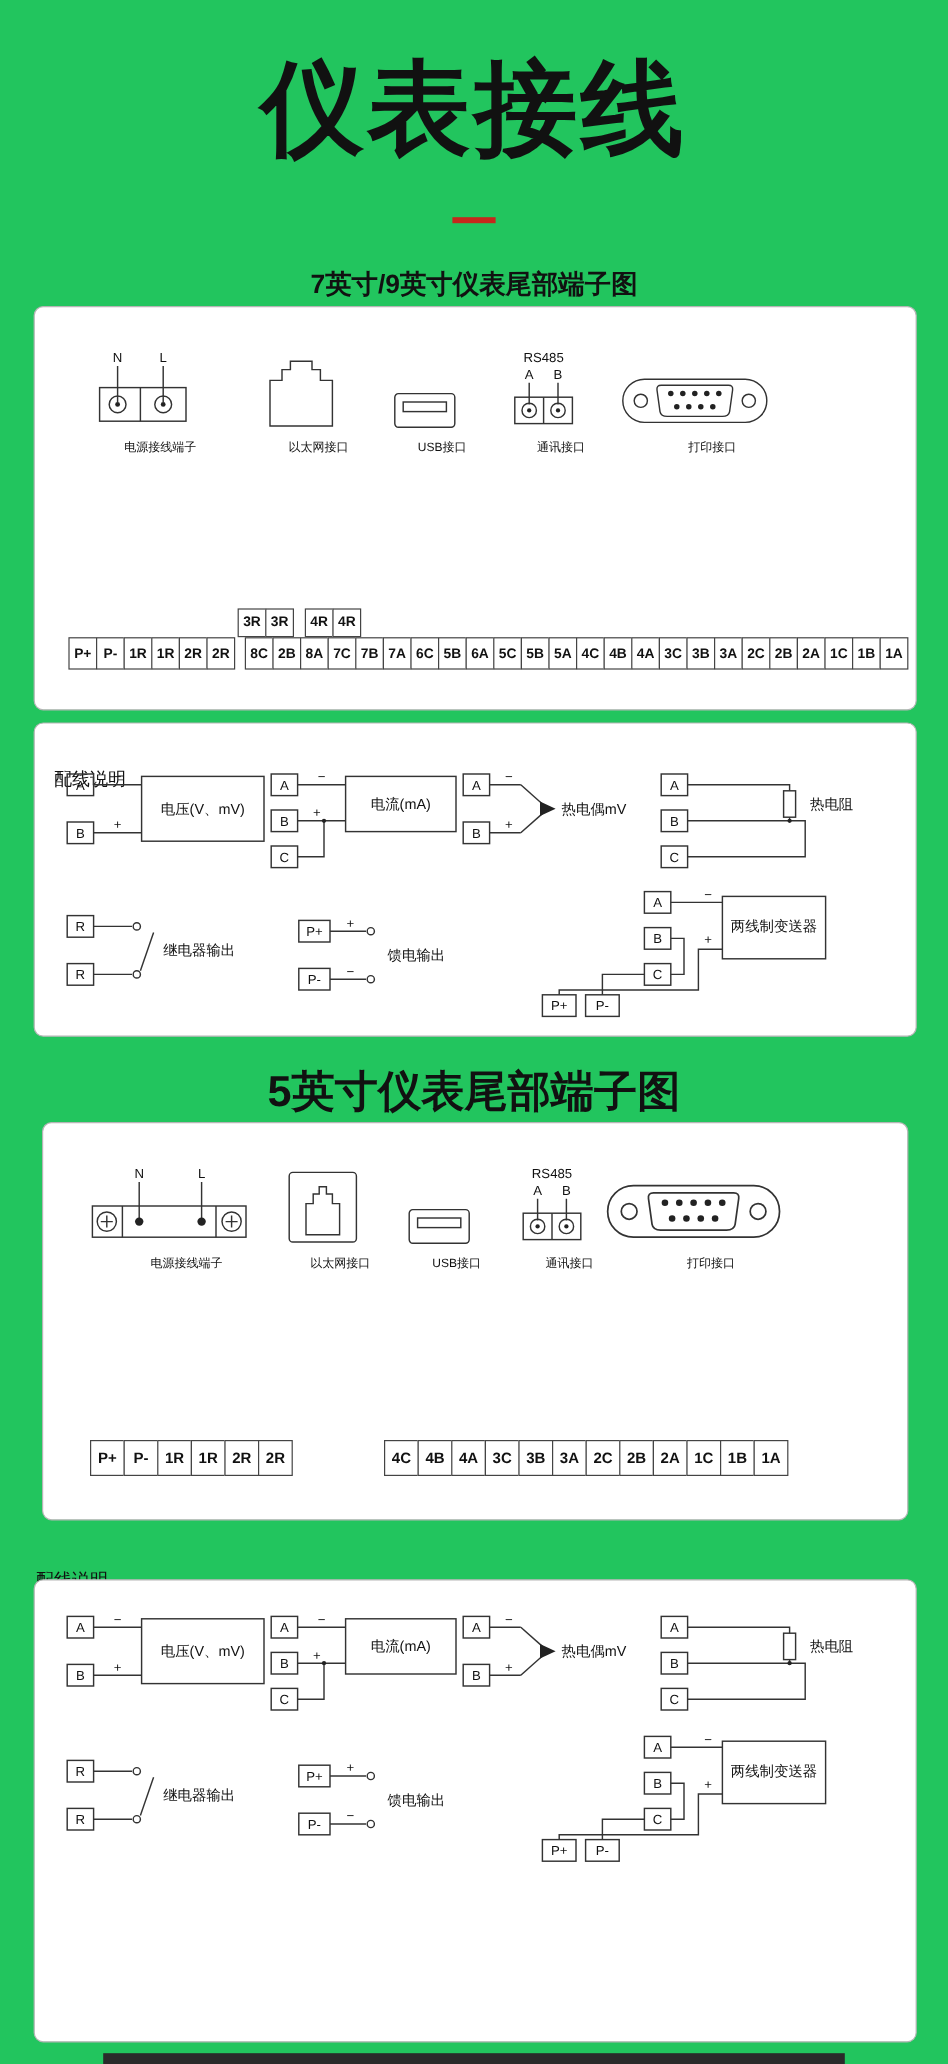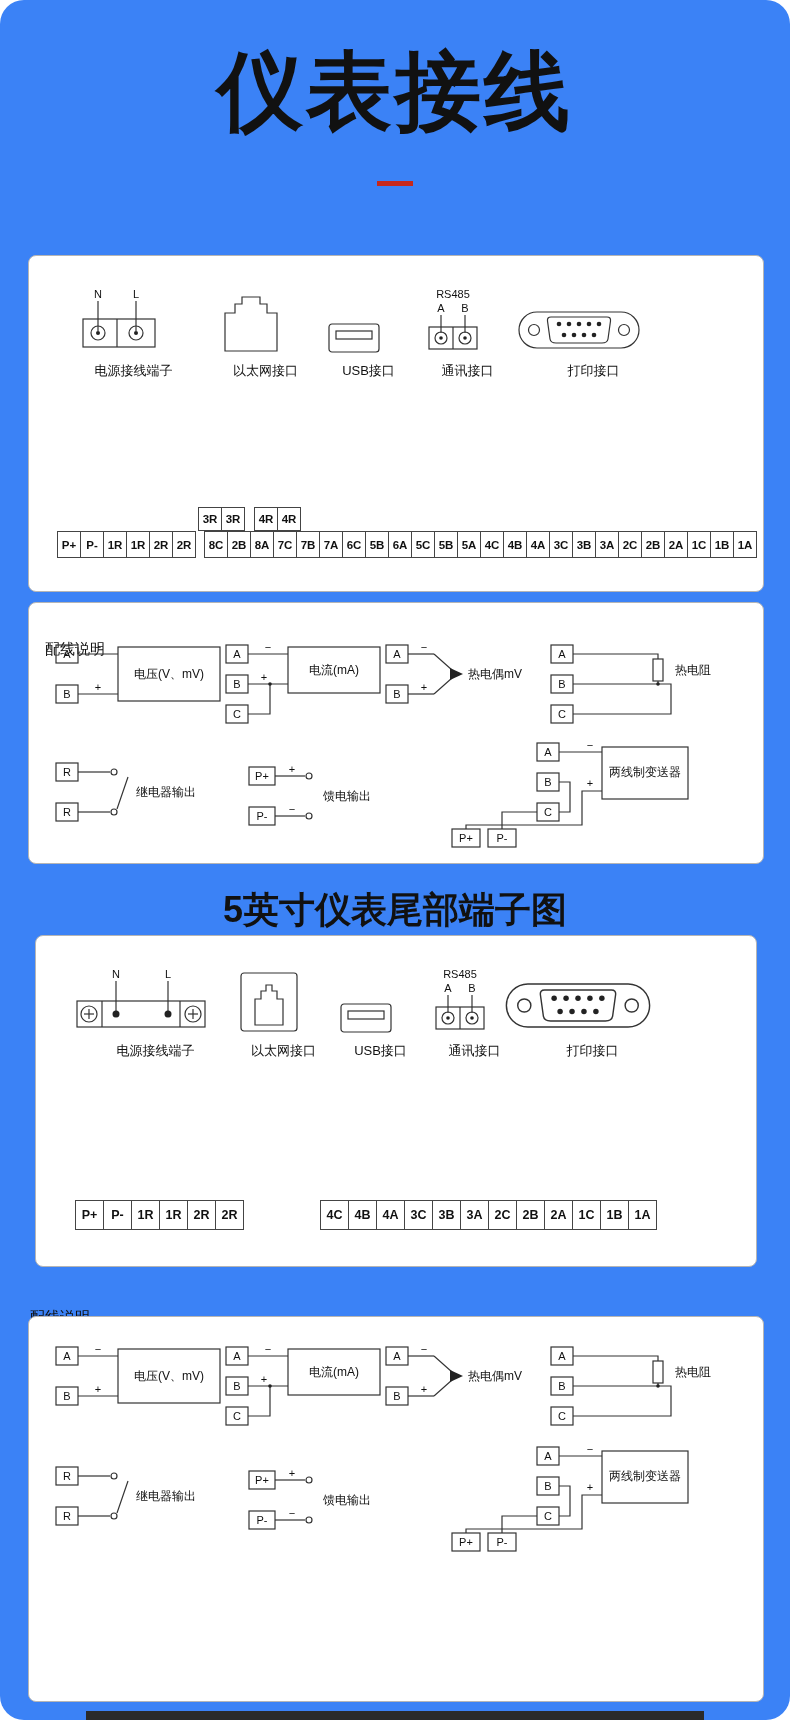--- a/index.html
+++ b/index.html
@@ -1,54 +1,55 @@
 <!DOCTYPE html>
 <html><head>
 <meta charset="utf-8">
 <style>
   html,body{margin:0;padding:0;background:#fff;}
-  .page{position:relative;width:790px;height:1720px;background:#3b82f6;overflow:hidden;
-        font-family:"Liberation Sans",sans-serif;color:#111;border-radius:24px;}
+  .page{position:relative;width:790px;height:1720px;background:#22c55e;overflow:hidden;
+        font-family:"Liberation Sans",sans-serif;color:#111;}
   .title{position:absolute;top:44px;left:0;width:100%;text-align:center;
          font-size:86px;font-weight:900;letter-spacing:3px;line-height:1.1;}
   .red-bar{position:absolute;top:181px;left:377px;width:36px;height:5px;background:#c5281c;}
   .sec-title{position:absolute;left:0;width:100%;text-align:center;font-weight:700;}
   .sec7{top:222px;font-size:22px;}
   .sec5{top:886px;font-size:36px;}
   .box{position:absolute;border:1px solid #b5b5b5;border-radius:8px;background:#fff;}
   #box1{left:28px;top:255px;width:734px;height:335px;}
   #box2{left:28px;top:602px;width:734px;height:260px;}
   #box3{left:35px;top:935px;width:720px;height:330px;}
   #box4{left:28px;top:1316px;width:734px;height:384px;}
   .note{position:absolute;font-size:15px;color:#111;margin-top:25px;}
   .note-in{left:16px;top:12px;}
   .note-out{left:30px;top:1283px;}
   .conn{position:absolute;top:22px;height:102px;display:flex;flex-direction:column;
         justify-content:flex-end;align-items:center;gap:9px;}
-  .conn-label{font-size:13px;white-space:nowrap;margin-left:29px;}
+  .conn-label{font-size:10px;white-space:nowrap;margin-left:29px;}
   .strip{position:absolute;display:flex;}
   .cell{box-sizing:border-box;width:24px;height:27px;border:1px solid #444;margin-left:-1px;
         display:flex;align-items:center;justify-content:center;font-size:11.5px;font-weight:600;background:#fff;}
   .strip-sm .cell{height:24px;}
   .strip-lg .cell{width:29px;height:30px;font-size:12.5px;}
   .wd{position:absolute;}
   svg rect,svg line,svg path,svg polygon,svg circle{stroke:#333;fill:none;stroke-width:1.2;}
   svg .fill{fill:#222;stroke:none;}
   svg text{fill:#111;stroke:none;font-size:11px;font-family:"Liberation Sans",sans-serif;}
   svg text.cjk{font-size:12px;}
   .bottom-bar{position:absolute;top:1711px;left:86px;width:618px;height:9px;background:#2a2a2a;}
 </style>
 </head>
 <body>
 
 <div class="page">
 
   <div class="title">仪表接线</div>
   <div class="red-bar"></div>
 
+  <div class="sec-title sec7">7英寸/9英寸仪表尾部端子图</div>
 
   <div class="box" id="box1">
 
     <div class="conn" style="left:50px;width:80px;">
       <svg width="80" height="66" viewBox="0 0 80 66">
         <text x="19" y="11" text-anchor="middle" font-size="12">N</text>
         <text x="57" y="11" text-anchor="middle" font-size="12">L</text>
         <line x1="19" y1="14" x2="19" y2="44"></line>
           <line x1="57" y1="14" x2="57" y2="44"></line>
         <rect x="4" y="32" width="72" height="28"></rect>

